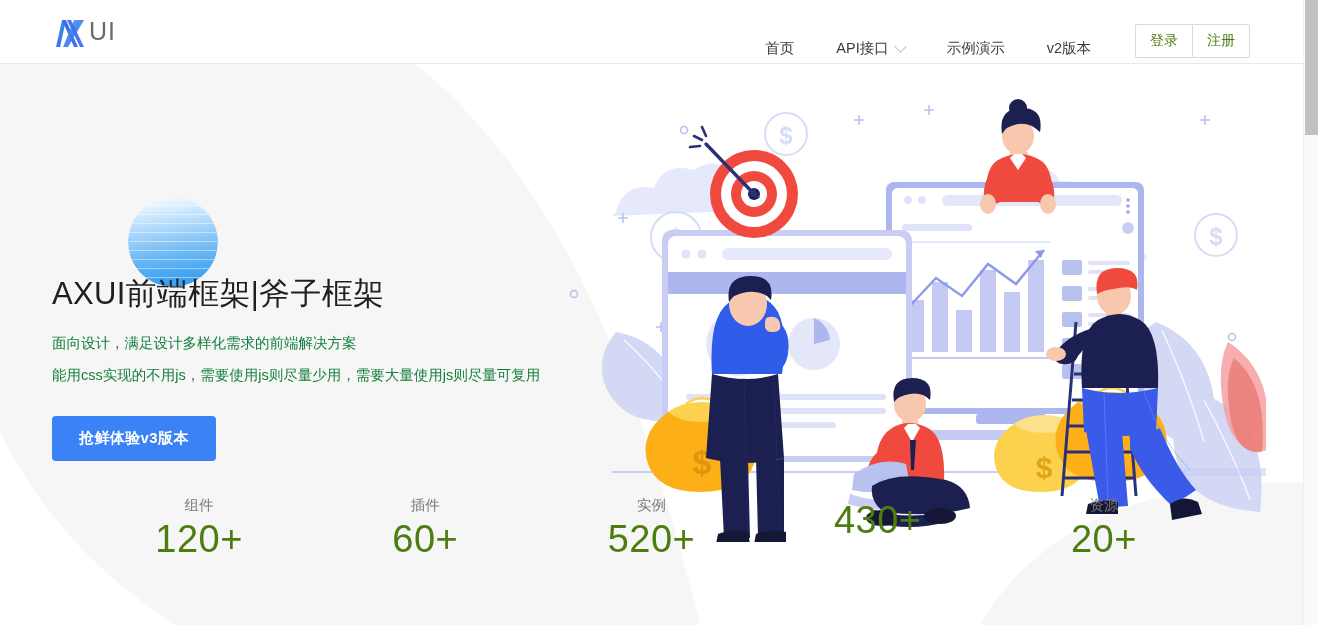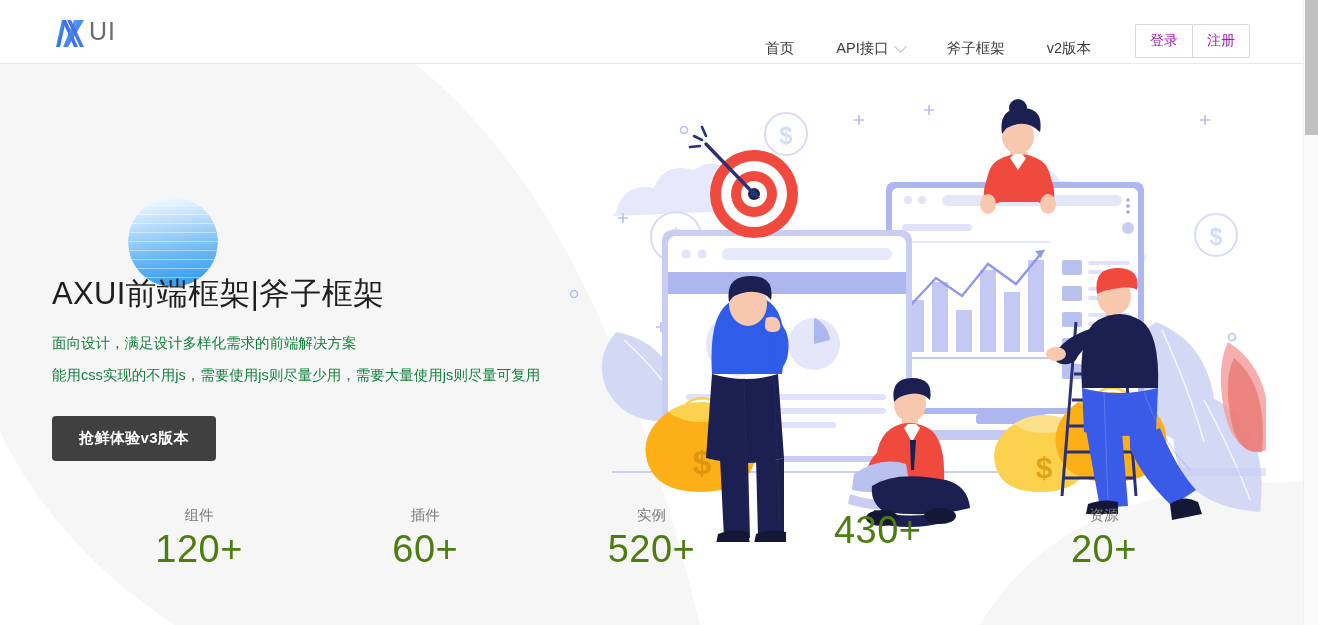--- a/index.html
+++ b/index.html
@@ -40,21 +40,21 @@
     display: flex; align-items: center; cursor: pointer;
     white-space: nowrap;
   }
   .chev {
     display: inline-block; width: 9px; height: 9px;
     border-right: 1.4px solid #bfbfbf; border-bottom: 1.4px solid #bfbfbf;
     transform: rotate(45deg); margin-left: 7px; margin-top: -4px;
   }
   .auth-group { display: flex; align-items: stretch; margin-left: 2px; }
   .auth-btn {
-    font-size: 14px; color: #a21caf;
+    font-size: 14px; color: #4d7c0f;
     border: 1px solid #d9d9d9;
     background: #fff;
     padding: 6px 14px;
     cursor: pointer; line-height: 1.4;
     white-space: nowrap;
   }
   .auth-btn.first { border-right: none; border-radius: 2px 0 0 2px; }
   .auth-btn.last { border-radius: 0 2px 2px 0; }
 
   
@@ -84,29 +84,29 @@
   }
   .hero-sub {
     position: relative; z-index: 3;
     font-size: 14.5px; color: #15803d;
     line-height: 1.55; margin-top: 18px;
   }
   .hero-sub + .hero-sub { margin-top: 9px; }
   .cta {
     position: relative; z-index: 3;
     display: inline-block; margin-top: 30px;
-    background: #404040; color: #ffffff;
+    background: #3b82f6; color: #ffffff;
     font-size: 15px; font-weight: bold;
     padding: 13px 27px; border: none; border-radius: 4px;
     cursor: pointer; letter-spacing: 0.4px;
   }
 
   
   .stats {
-    position: absolute; left: 0; top: 455px;
+    position: absolute; left: 0; top: 445px;
     width: 1303px; display: flex; z-index: 14;
     padding: 0 86px;
   }
   .stat { flex: 1; text-align: center; }
   .stat-label {
     font-size: 14.5px; color: #7a7a7a; line-height: 1.2;
     margin-bottom: 2px;
   }
   .stat-value {
     font-size: 38px; color: #4d7c0f; font-weight: 400;
@@ -163,21 +163,21 @@
 
     <nav class="nav">
       <div class="nav-item">
         <span>首页</span>
       </div>
       <div class="nav-item">
         <span>API接口</span>
         <i class="chev"></i>
       </div>
       <div class="nav-item">
-        <span>斧子框架</span>
+        <span>示例演示</span>
       </div>
       <div class="nav-item">
         <span>v2版本</span>
       </div>
       <div class="auth-group">
         <button class="auth-btn first">登录</button>
         <button class="auth-btn last">注册</button>
       </div>
     </nav>
   </div>

